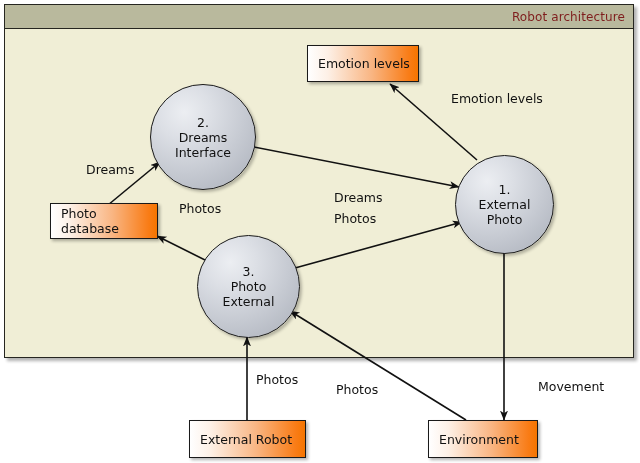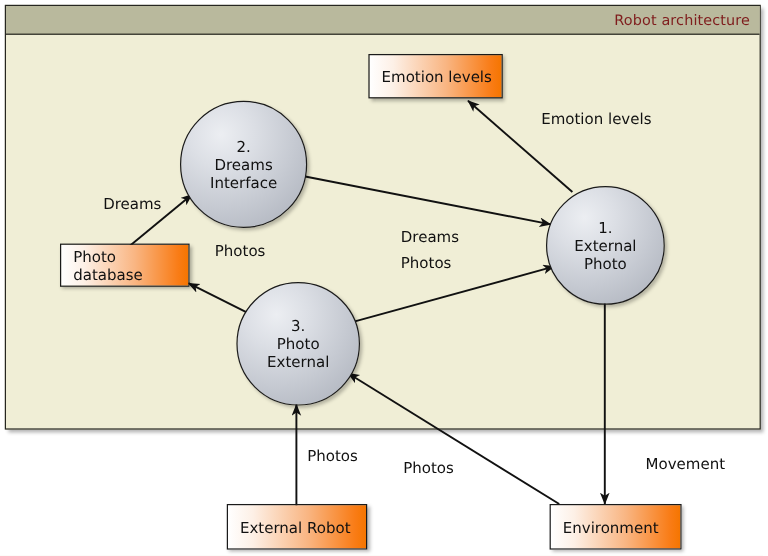--- a/index.html
+++ b/index.html
@@ -153,21 +153,21 @@
   </div>
 
   <div class="node-box" style="left:50px; top:203px; width:108px; height:36px;">
     <span>Photo database</span>
   </div>
 
   <div class="node-box" style="left:189px; top:420px; width:117px; height:38px;">
     <span>External Robot</span>
   </div>
 
-  <div class="node-box" style="left:458px; top:420px; width:110px; height:38px;">
+  <div class="node-box" style="left:428px; top:420px; width:110px; height:38px;">
     <span>Environment</span>
   </div>
 
   <span class="edge-label" style="left:451px; top:91px;">Emotion levels</span>
 
   <span class="edge-label" style="left:86px; top:162px;">Dreams</span>
 
   <span class="edge-label" style="left:179px; top:201px;">Photos</span>
 
   <span class="edge-label" style="left:334px; top:190px;">Dreams</span>

